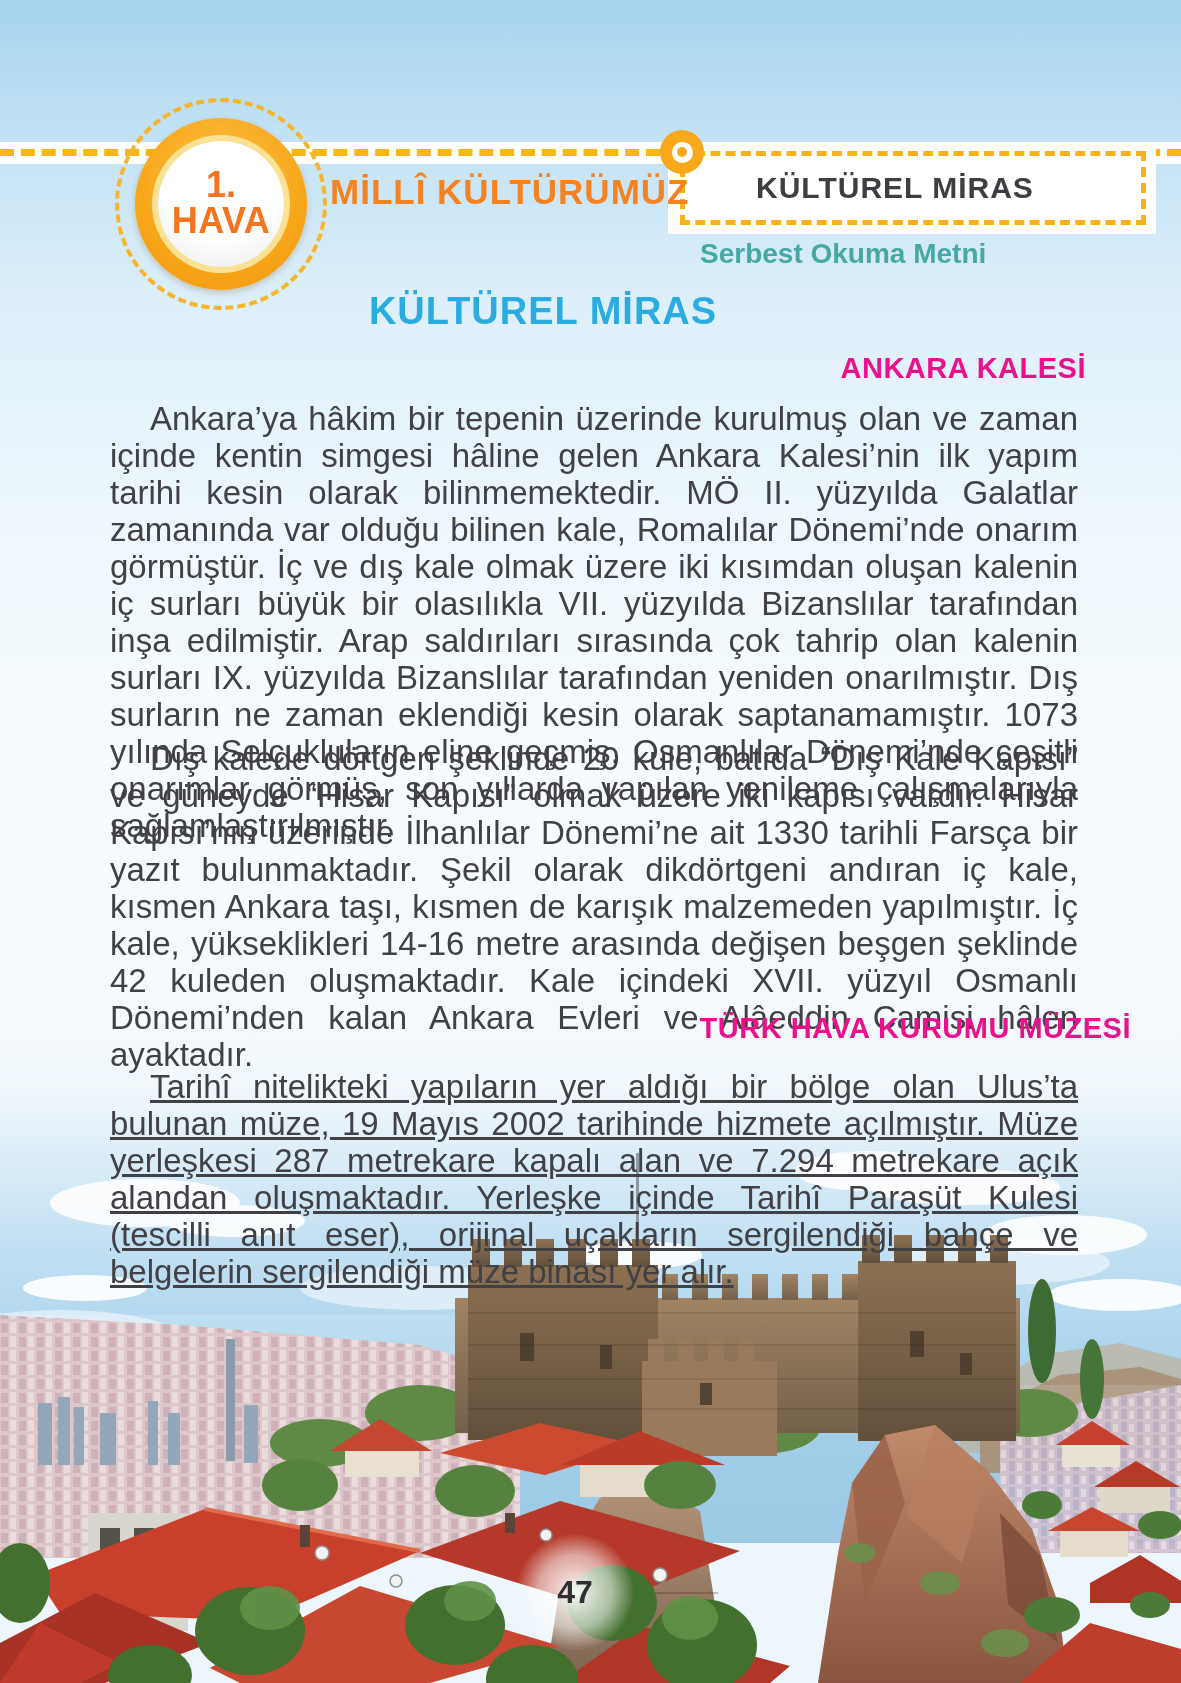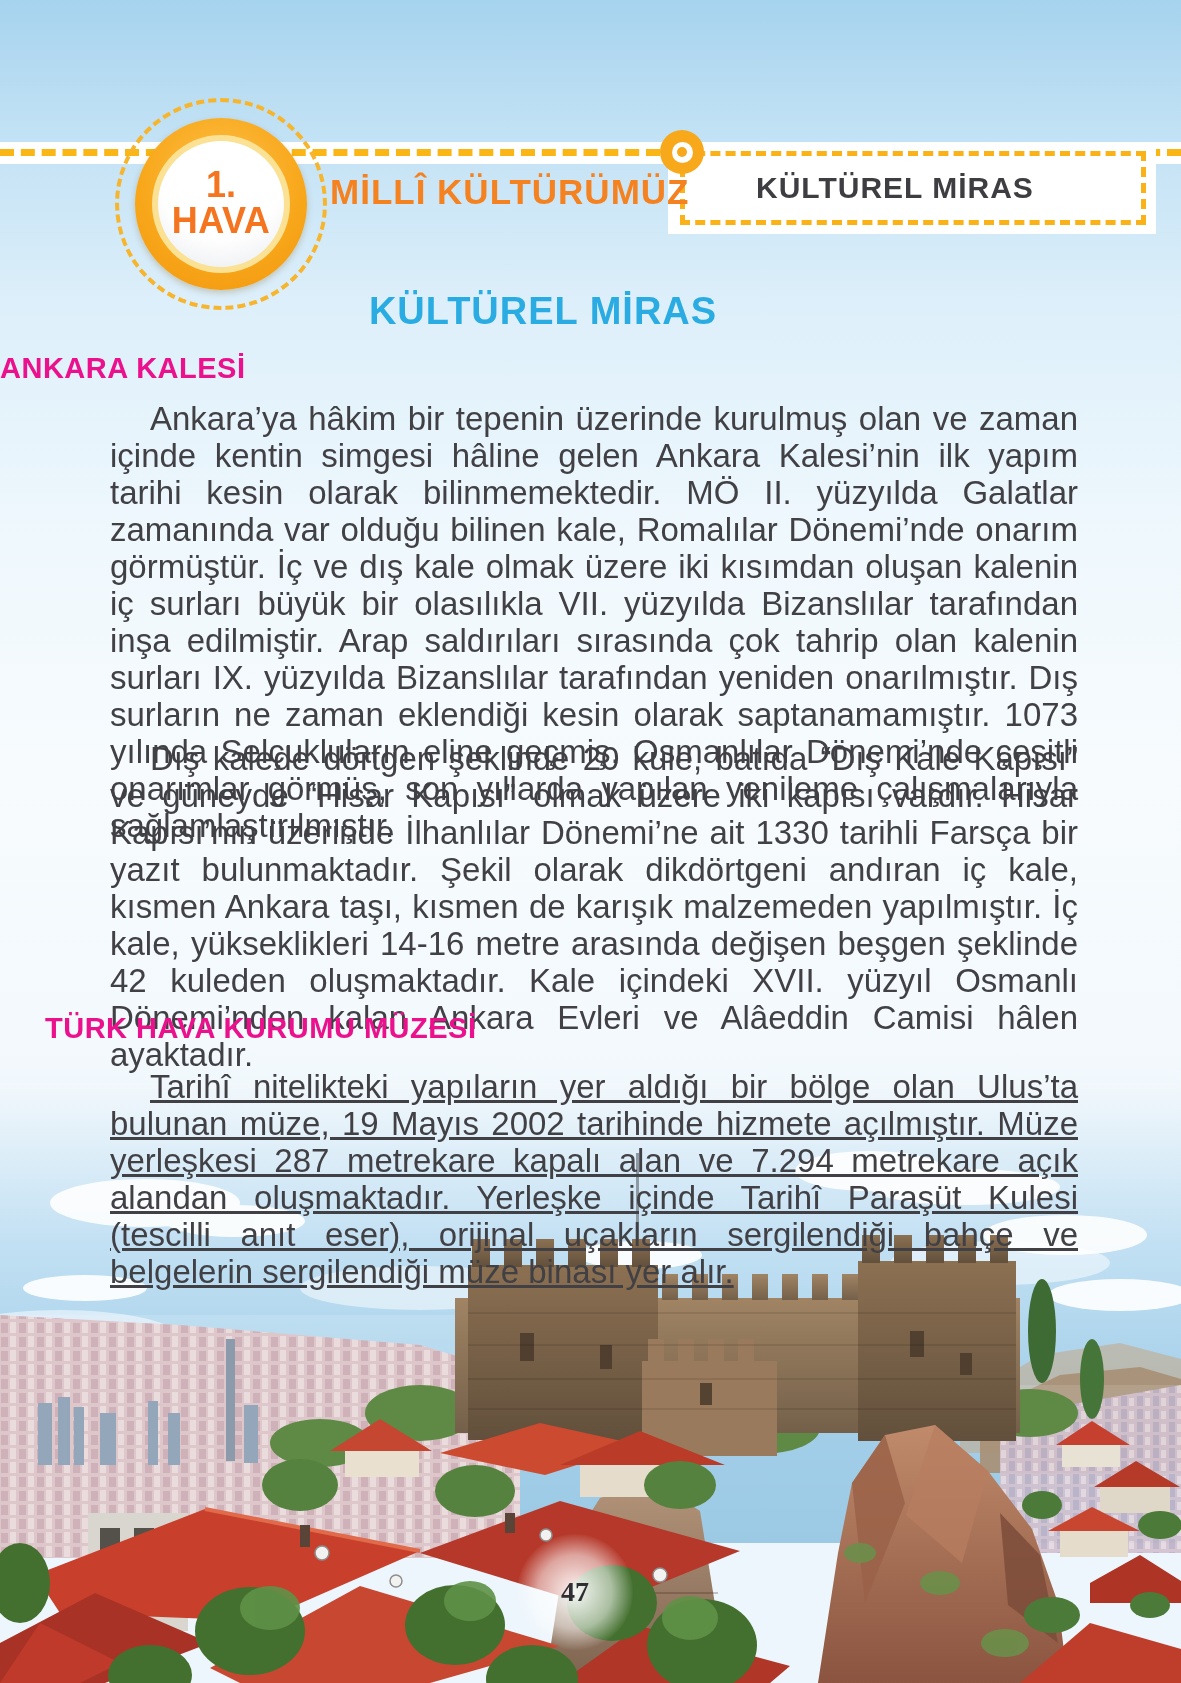--- a/index.html
+++ b/index.html
@@ -32,37 +32,37 @@
   .section-box-label{position:absolute;left:88px;top:50%;transform:translateY(-50%);font-size:30px;font-weight:800;color:#3E3E42;letter-spacing:1px;}
   .pin{position:absolute;left:-8px;top:-12px;width:44px;height:44px;border-radius:50%;background:#F7A91B;
     display:flex;align-items:center;justify-content:center;z-index:4;}
   .pin-ring{width:21px;height:21px;border-radius:50%;background:#ffffff;display:flex;align-items:center;justify-content:center;}
   .pin-dot{width:10px;height:10px;border-radius:50%;background:#F7A91B;}
   
   .reading-type{position:absolute;left:700px;top:238px;font-size:28px;font-weight:800;color:#46A8A2;z-index:3;}
   
   .main-title{position:absolute;left:0;top:290px;width:1086px;margin:0;text-align:center;
     font-size:38px;font-weight:800;color:#2AACE3;letter-spacing:1px;z-index:3;}
-  .sub-title{position:absolute;left:0;width:1086px;margin:0;text-align:left;font-size:29px;font-weight:800;color:#EB118D;letter-spacing:0.5px;z-index:3;}
+  .sub-title{position:absolute;left:0;width:1086px;margin:0;text-align:right;font-size:29px;font-weight:800;color:#EB118D;letter-spacing:0.5px;z-index:3;}
   .sub1{top:352px;}
   .sub2{top:1012px;padding-left:45px;}
   
   .body-par{position:absolute;left:110px;width:968px;margin:0;font-size:33px;line-height:37px;color:#414045;
     text-align:justify;text-indent:40px;z-index:3;}
   .p1{top:400px;}
   .p2{top:740px;}
   .p3{top:1068px;text-decoration:underline;}
   
   .photo{position:absolute;left:0;top:1083px;width:1181px;height:600px;z-index:1;}
   .photo svg{display:block;}
   
   .page-num{position:absolute;left:575px;top:1592px;transform:translate(-50%,-50%);width:116px;height:116px;border-radius:50%;
     background:radial-gradient(circle,rgba(255,255,255,0.95) 0%,rgba(255,255,255,0.55) 45%,rgba(255,255,255,0) 72%);
     display:flex;align-items:center;justify-content:center;z-index:5;}
-  .page-num span{font-size:28px;font-weight:bold;color:#2E2E33;font-family:Liberation Serif, serif;}
+  .page-num span{font-size:32px;font-weight:bold;color:#2E2E33;}
 </style>
 </head>
 <body>
 
 <div class="page">
 
   <div class="band">
     <div class="band-dash"></div>
   </div>
 
@@ -82,20 +82,21 @@
   <div class="section-box">
     <div class="pin">
       <div class="pin-ring">
         <div class="pin-dot"></div>
       </div>
     </div>
     <div class="section-box-border"></div>
     <div class="section-box-label">KÜLTÜREL MİRAS</div>
   </div>
 
+  <div class="reading-type">Serbest Okuma Metni</div>
 
   <h1 class="main-title">KÜLTÜREL MİRAS</h1>
   <h2 class="sub-title sub1">ANKARA KALESİ</h2>
 
   <p class="body-par p1">Ankara’ya hâkim bir tepenin üzerinde kurulmuş olan ve zaman içinde kentin simgesi hâline gelen Ankara Kalesi’nin ilk yapım tarihi kesin olarak bilinmemektedir. MÖ II. yüzyılda Galatlar zamanında var olduğu bilinen kale, Romalılar Dönemi’nde onarım görmüştür. İç ve dış kale olmak üzere iki kısımdan oluşan kalenin iç surları büyük bir olasılıkla VII. yüzyılda Bizanslılar tarafından inşa edilmiştir. Arap saldırıları sırasında çok tahrip olan kalenin surları IX. yüzyılda Bizanslılar tarafından yeniden onarılmıştır. Dış surların ne zaman eklendiği kesin olarak saptanamamıştır. 1073 yılında Selçukluların eline geçmiş, Osmanlılar Dönemi’nde çeşitli onarımlar görmüş, son yıllarda yapılan yenileme çalışmalarıyla sağlamlaştırılmıştır.</p>
   <p class="body-par p2">Dış kalede dörtgen şeklinde 20 kule, batıda “Dış Kale Kapısı” ve güneyde “Hisar Kapısı” olmak üzere iki kapısı vardır. Hisar Kapısı’nın üzerinde İlhanlılar Dönemi’ne ait 1330 tarihli Farsça bir yazıt bulunmaktadır. Şekil olarak dikdörtgeni andıran iç kale, kısmen Ankara taşı, kısmen de karışık malzemeden yapılmıştır. İç kale, yükseklikleri 14-16 metre arasında değişen beşgen şeklinde 42 kuleden oluşmaktadır. Kale içindeki XVII. yüzyıl Osmanlı Dönemi’nden kalan Ankara Evleri ve Alâeddin Camisi hâlen ayaktadır.</p>
 
   <h2 class="sub-title sub2">TÜRK HAVA KURUMU MÜZESİ</h2>
   <p class="body-par p3">Tarihî nitelikteki yapıların yer aldığı bir bölge olan Ulus’ta bulunan müze, 19 Mayıs 2002 tarihinde hizmete açılmıştır. Müze yerleşkesi 287 metrekare kapalı alan ve 7.294 metrekare açık alandan oluşmaktadır. Yerleşke içinde Tarihî Paraşüt Kulesi (tescilli anıt eser), orijinal uçakların sergilendiği bahçe ve belgelerin sergilendiği müze binası yer alır.</p>
 

